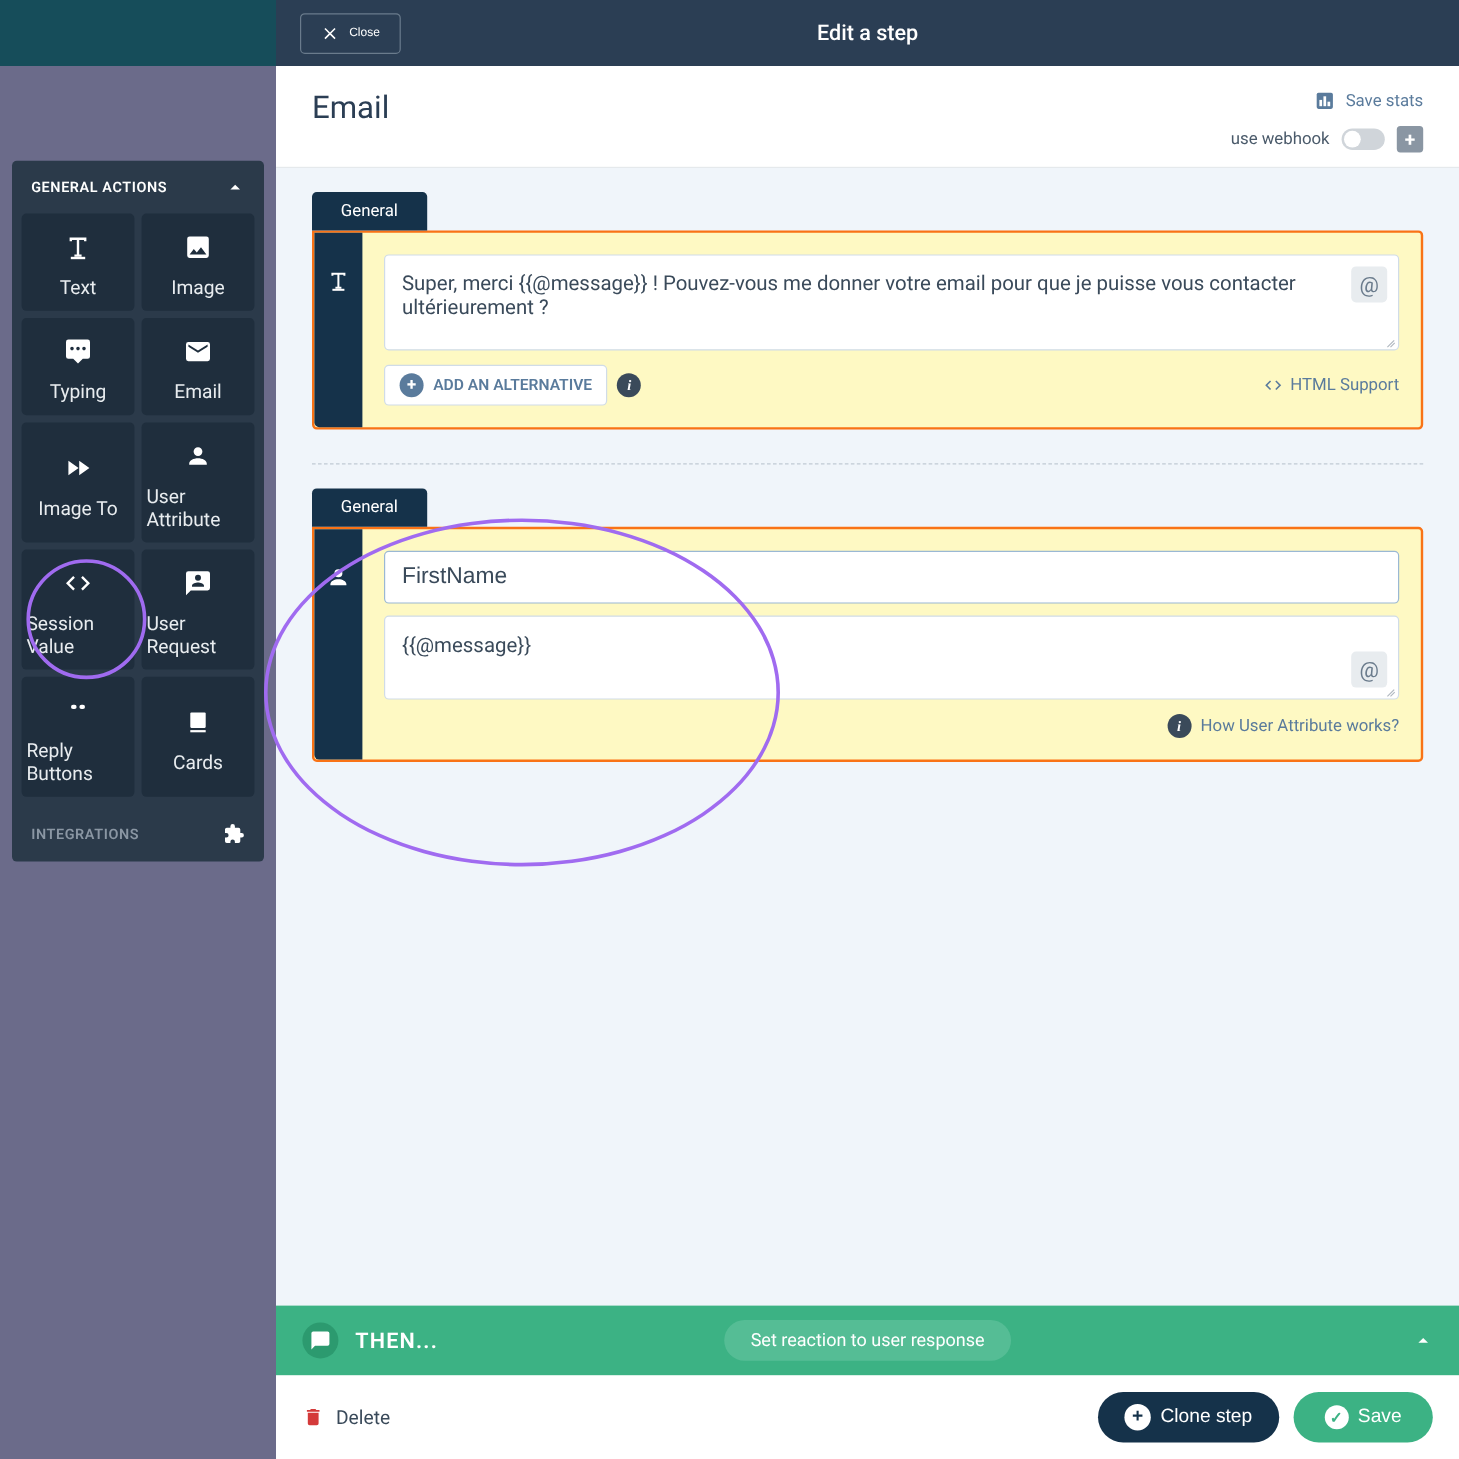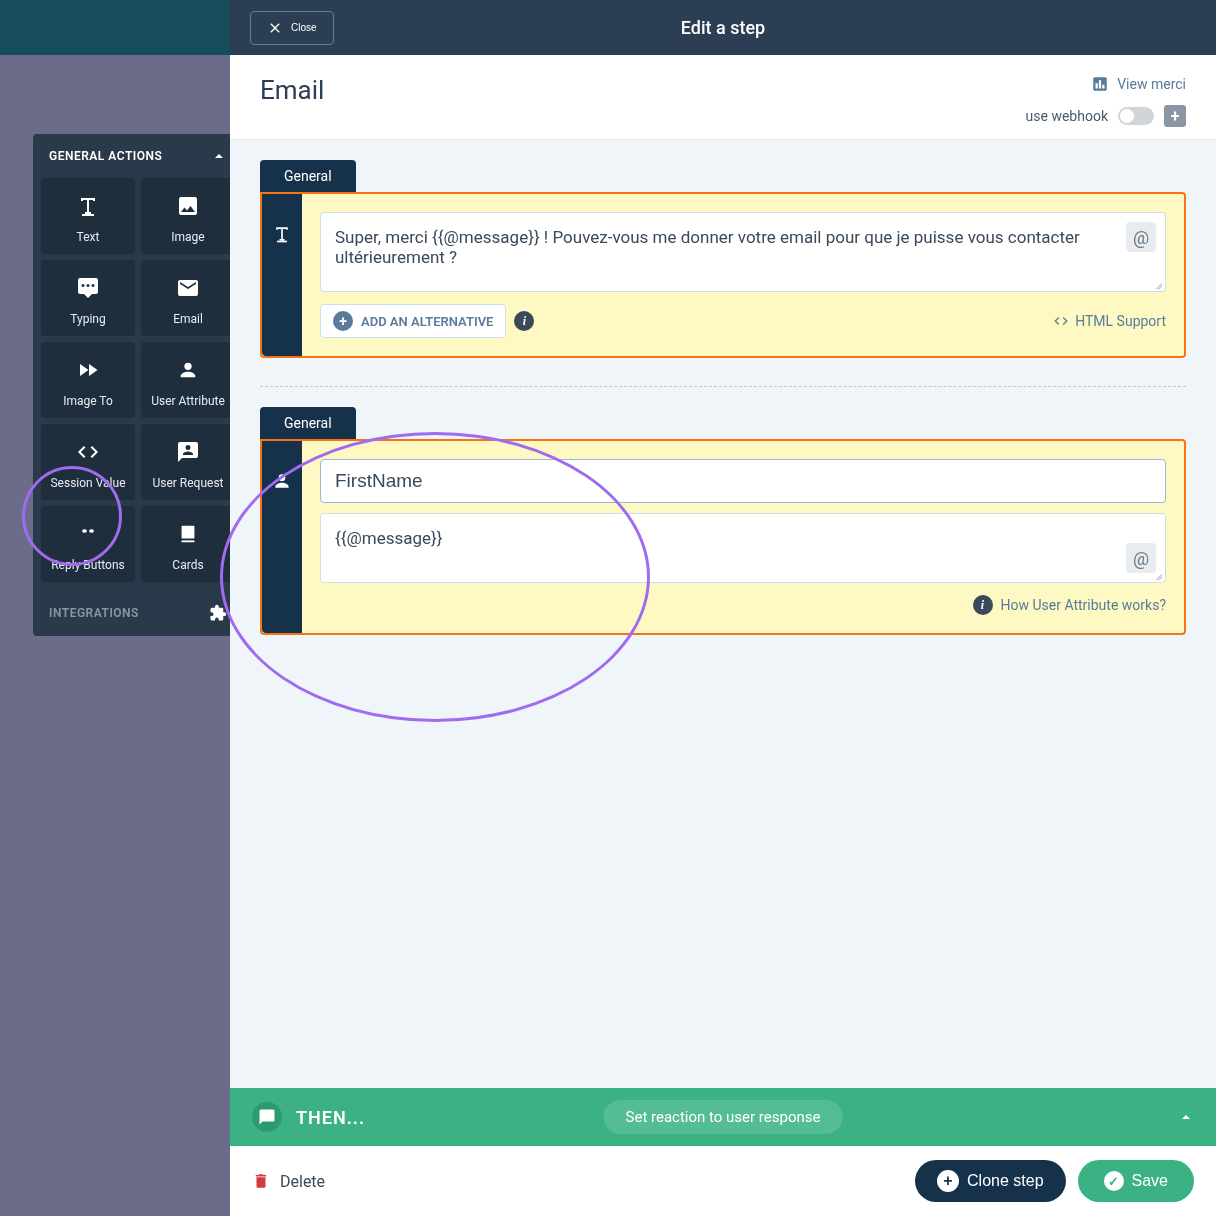--- a/index.html
+++ b/index.html
@@ -1,26 +1,26 @@
 <!DOCTYPE html>
 <html><head>
 <meta charset="utf-8">
 <style>
 * { box-sizing: border-box; margin: 0; padding: 0; }
 body { font-family: -apple-system, BlinkMacSystemFont, 'Segoe UI', Roboto, Arial, sans-serif; background: #6b6b8a; width: 1216px; height: 1216px; overflow: hidden; position: relative; }
 
 .top-bar-bg { position: absolute; top: 0; left: 0; width: 230px; height: 55px; background: #164d5a; }
 
-.sidebar { position: absolute; top: 134px; left: 33px; width: 210px; background: #2b3a4a; border-radius: 4px; color: #fff; font-size: 13px; }
+.sidebar { position: absolute; top: 134px; left: 10px; width: 210px; background: #2b3a4a; border-radius: 4px; color: #fff; font-size: 13px; }
 .sidebar-header { display: flex; justify-content: space-between; align-items: center; padding: 14px 16px; font-weight: 600; letter-spacing: 0.5px; font-size: 12px; }
 .sidebar-chevron { width: 16px; height: 16px; }
 .sidebar-grid { display: grid; grid-template-columns: 1fr 1fr; gap: 6px; padding: 0 8px 8px; }
 .sidebar-tile { background: #1f2e3d; border-radius: 4px; display: flex; flex-direction: column; align-items: center; justify-content: center; padding: 14px 4px 10px; cursor: pointer; position: relative; }
 .sidebar-tile .tile-icon { width: 28px; height: 28px; display: flex; align-items: center; justify-content: center; margin-bottom: 10px; }
-.sidebar-tile .tile-label { font-size: 12px; color: #e8ecef; text-align: left; }
+.sidebar-tile .tile-label { font-size: 16px; color: #e8ecef; text-align: left; }
 .sidebar-footer { display: flex; justify-content: space-between; align-items: center; padding: 14px 16px; color: #8a96a3; font-weight: 600; letter-spacing: 0.5px; font-size: 12px; }
 
 .highlight-circle { position: absolute; top: 466px; left: 22px; width: 100px; height: 100px; border: 3px solid #a06bf0; border-radius: 50%; pointer-events: none; z-index: 10; }
 .highlight-ellipse { position: absolute; top: 432px; left: 220px; width: 430px; height: 290px; border: 3px solid #a06bf0; border-radius: 50%; pointer-events: none; z-index: 10; }
 
 .main-panel { position: absolute; top: 0; left: 230px; right: 0; bottom: 0; background: #fff; display: flex; flex-direction: column; }
 .panel-header { background: #2b3e54; color: #fff; display: flex; align-items: center; padding: 10px 20px; height: 55px; position: relative; }
 .close-btn { border: 1px solid #6a7b8c; background: transparent; color: #fff; padding: 8px 16px; border-radius: 4px; display: flex; align-items: center; gap: 8px; cursor: pointer; font-size: 10px; }
 .panel-title { position: absolute; left: 50%; transform: translateX(-50%); font-size: 18px; font-weight: 500; }
 
@@ -202,21 +202,21 @@
     <div class="subheader-right">
       <div class="view-stats">
         <span>
             <svg viewBox="0 0 24 24" width="18" height="18" fill="#5a7b9c">
               <rect x="3" y="3" width="18" height="18" rx="2" fill="#5a7b9c"></rect>
               <rect x="6" y="11" width="3" height="7" fill="#fff"></rect>
               <rect x="10.5" y="7" width="3" height="11" fill="#fff"></rect>
               <rect x="15" y="13" width="3" height="5" fill="#fff"></rect>
             </svg>
           </span>
-        <span>View merci</span>
+        <span>Save stats</span>
       </div>
       <div class="webhook-row">
         <span>use webhook</span>
         <div class="toggle"></div>
         <div class="plus-box">+</div>
       </div>
     </div>
   </div>
 
   <div class="panel-body">

